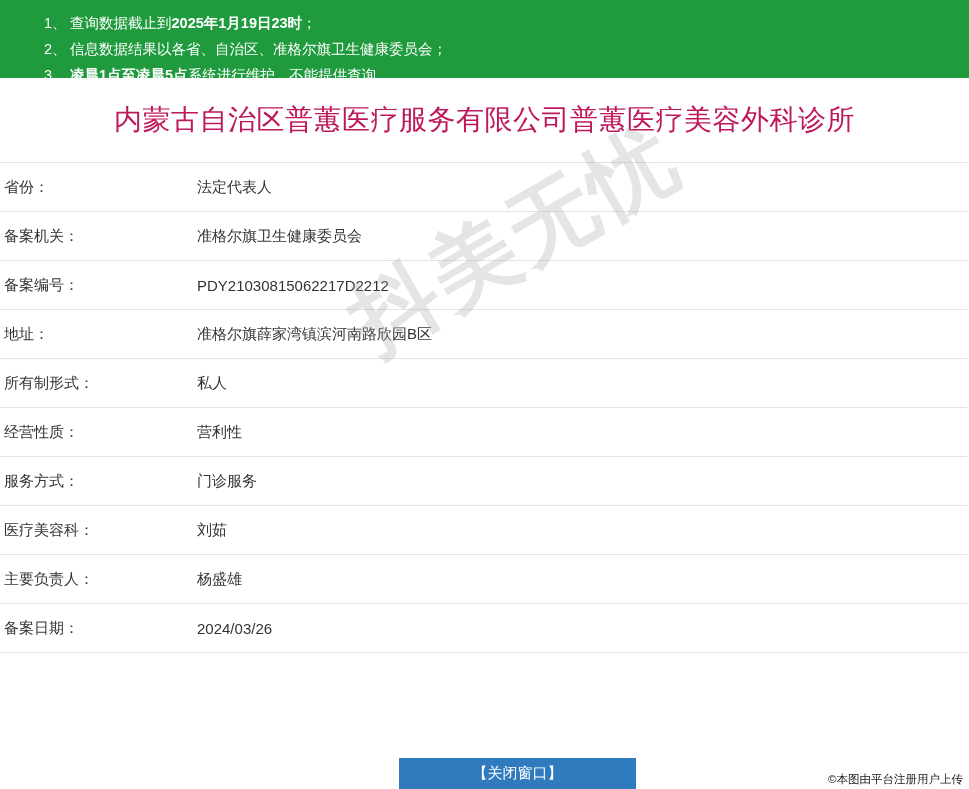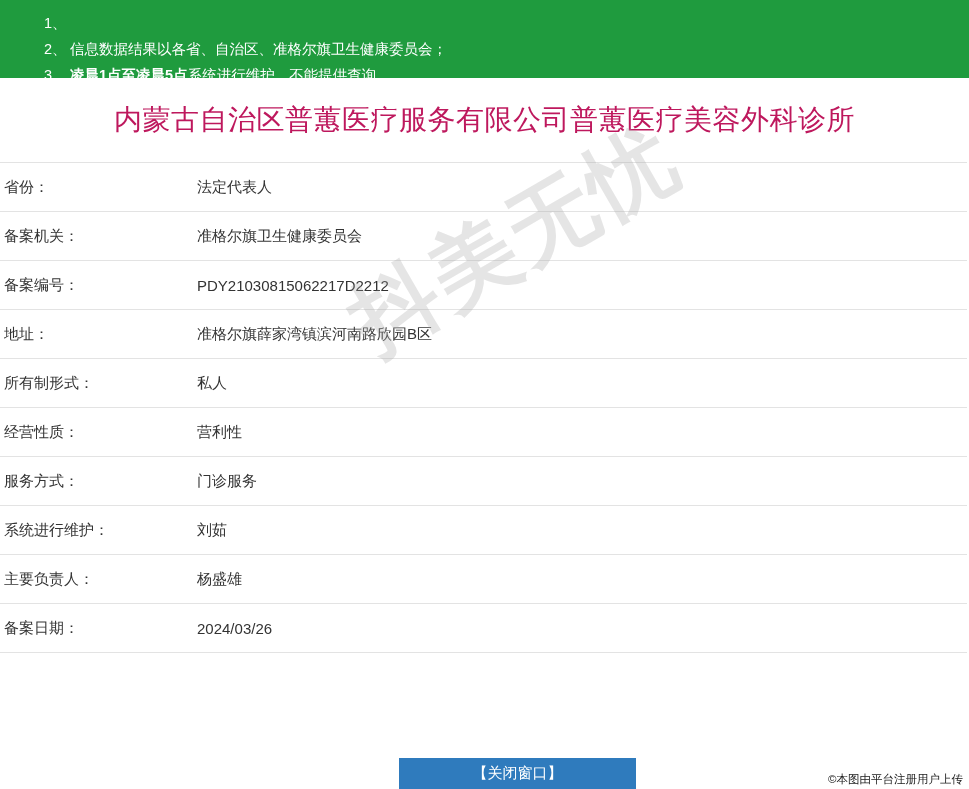--- a/index.html
+++ b/index.html
@@ -131,20 +131,21 @@
     color: #222222;
     white-space: nowrap;
   }
 </style>
 </head>
 <body>
 
 <div class="notice">
   <div class="notice-row">
     <span class="notice-num">1、</span>
+    <span class="notice-text"><span>查询数据截止到</span><strong>2025年1月19日23时</strong><span>；</span></span>
   </div>
   <div class="notice-row">
     <span class="notice-num">2、</span>
     <span class="notice-text"><span>信息数据结果以各省、自治区、准格尔旗卫生健康委员会；</span><strong></strong><span></span></span>
   </div>
   <div class="notice-row">
     <span class="notice-num">3、</span>
     <span class="notice-text"><span></span><strong>凌晨1点至凌晨5点</strong><span>系统进行维护，不能提供查询。</span></span>
   </div>
 </div>
@@ -177,21 +178,21 @@
     </tr>
     <tr>
       <td class="label">经营性质：</td>
       <td class="value">营利性</td>
     </tr>
     <tr>
       <td class="label">服务方式：</td>
       <td class="value">门诊服务</td>
     </tr>
     <tr>
-      <td class="label">系统进行维护：</td>
+      <td class="label">医疗美容科：</td>
       <td class="value">刘茹</td>
     </tr>
     <tr>
       <td class="label">主要负责人：</td>
       <td class="value">杨盛雄</td>
     </tr>
     <tr>
       <td class="label">备案日期：</td>
       <td class="value">2024/03/26</td>
     </tr>

